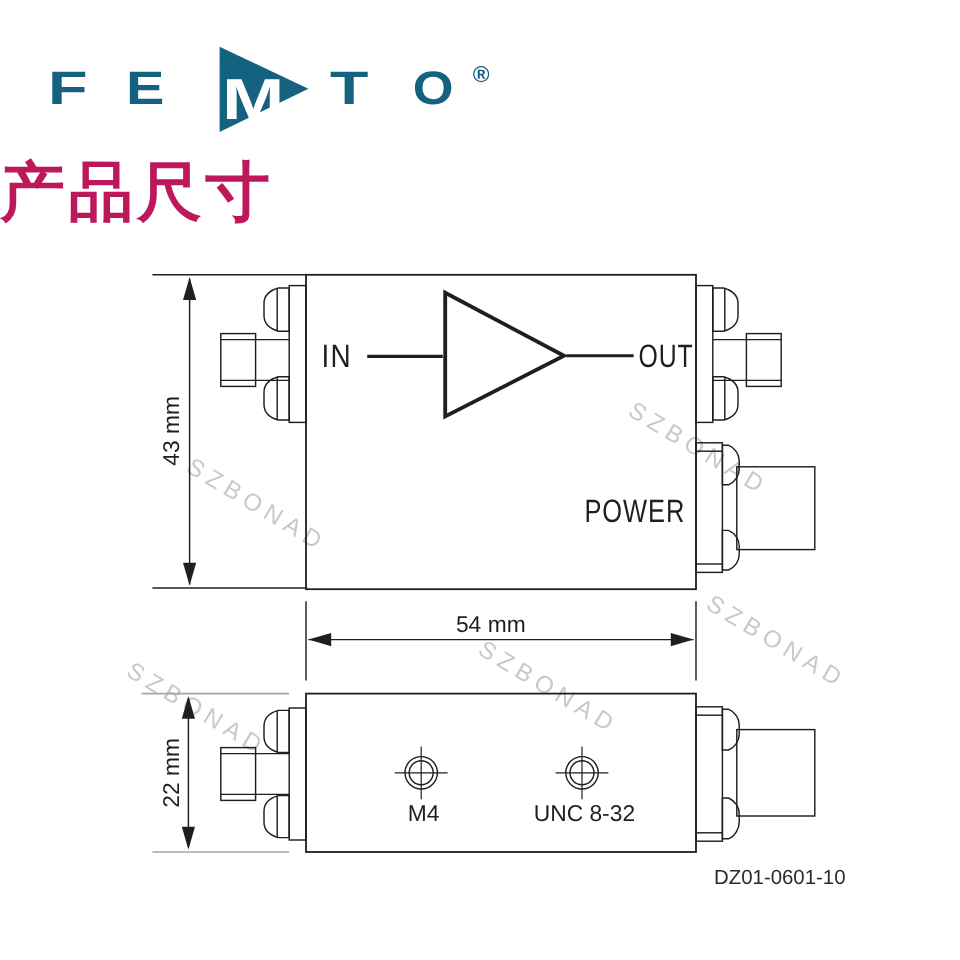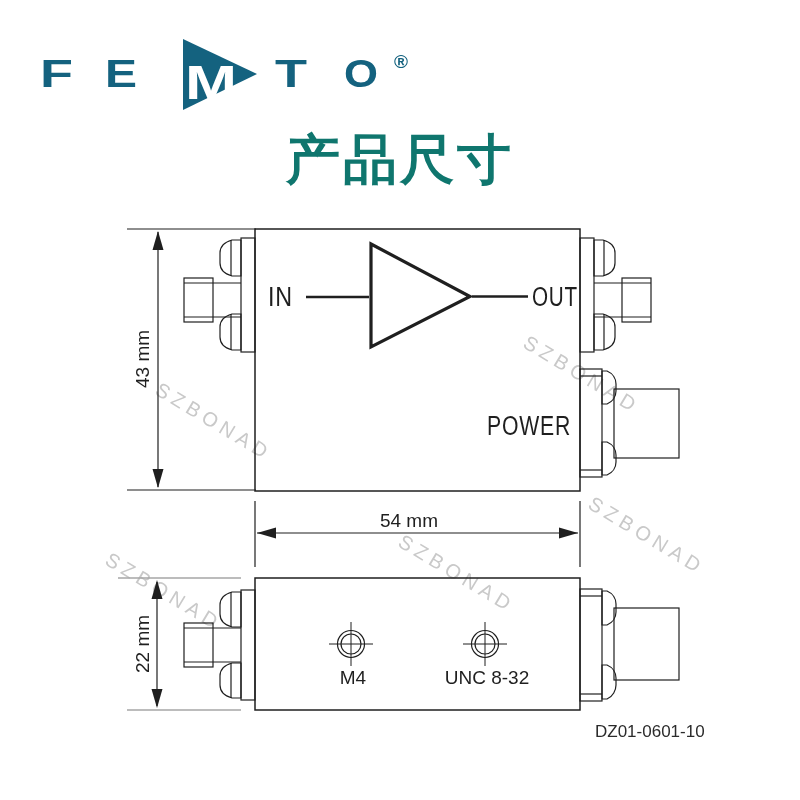--- a/index.html
+++ b/index.html
@@ -2,22 +2,22 @@
 <html lang="zh"><head>
 <meta charset="utf-8">
 <style>
   html,body{margin:0;padding:0;background:#ffffff;}
   body{width:800px;height:800px;position:relative;overflow:hidden;
        font-family:"Liberation Sans","DejaVu Sans",sans-serif;}
   .wm{position:absolute;z-index:0;color:#c9c9c9;font-size:20px;letter-spacing:5px;
       white-space:nowrap;transform:rotate(31deg);transform-origin:0 0;
       font-family:"Liberation Sans",sans-serif;}
   #drawing{position:absolute;left:0;top:0;z-index:1;}
-  #title{position:absolute;left:0;right:0;top:124px;z-index:2;text-align:center;
-         font-size:54px;font-weight:600;letter-spacing:3px;color:#0f766e;
+  #title{position:absolute;left:0;right:0;top:124px;z-index:2;text-align:left;
+         font-size:54px;font-weight:600;letter-spacing:3px;color:#be185d;
          font-family:"Liberation Sans","DejaVu Sans",sans-serif;}
   text{font-family:"Liberation Sans","DejaVu Sans",sans-serif;}
   .logo-letter{font-size:39px;font-weight:bold;fill:#14627f;}
   .logo-m{font-size:48px;font-weight:bold;fill:#ffffff;}
   .reg{font-size:19px;fill:#14627f;font-weight:bold;}
   .lbl{font-size:27px;fill:#1f1f1f;font-weight:300;letter-spacing:1px;}
   .dimlbl{font-size:19px;fill:#1f1f1f;}
   .holelbl{font-size:19px;fill:#1f1f1f;}
   .pn{font-size:17px;fill:#2b2b2b;}
   .ln{stroke:#1f1f1f;stroke-width:1.5;fill:none;}

